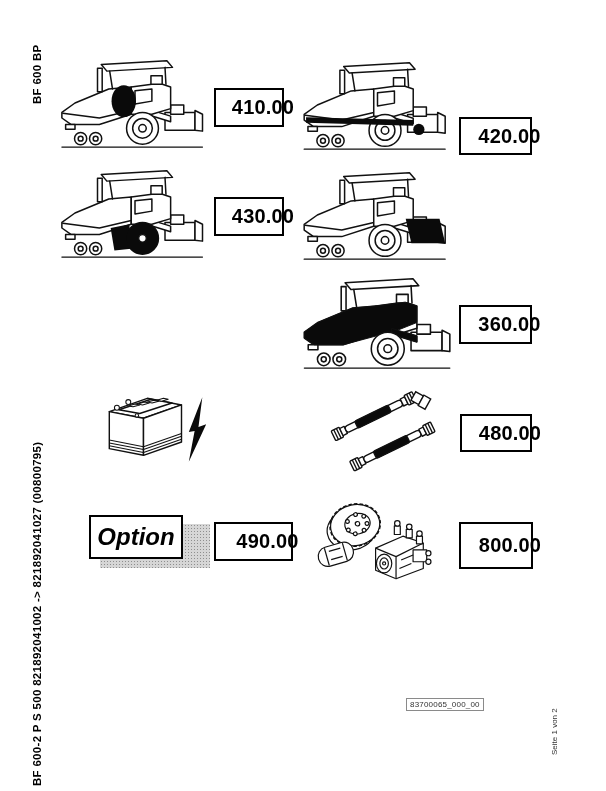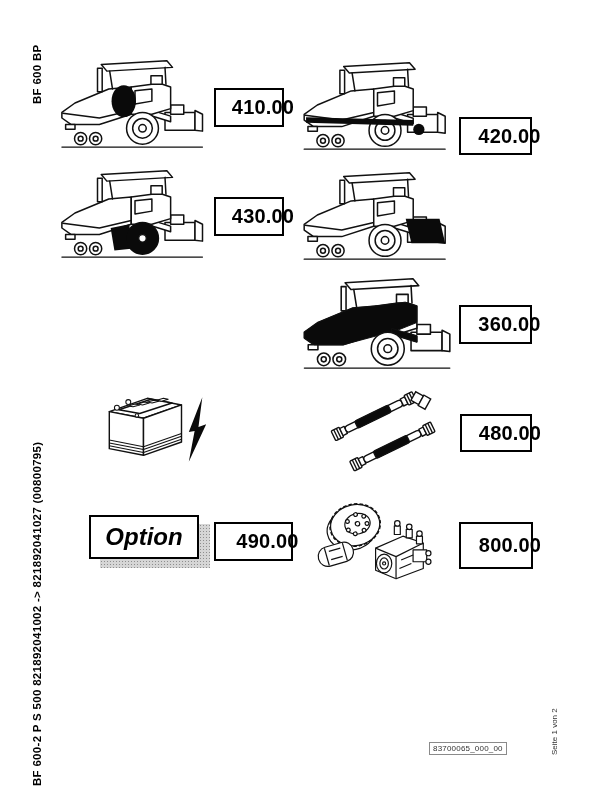--- a/index.html
+++ b/index.html
@@ -85,21 +85,21 @@
       <line x1="89" y1="-5.5" x2="89" y2="5.5"></line>
     </g>
   </defs>
 </svg>
 
 <div class="page">
 
   <div class="vtext" style="left:31px; top:104px;">BF 600 BP</div>
   <div class="vtext" style="left:31px; top:786px;">BF 600-2 P S 500 821892041002  -&gt; 821892041027 (00800795)</div>
   <div class="vtext-small" style="left:550px; top:755px;">Seite 1 von 2</div>
-  <div class="docnum" style="left:429px; top:698px;margin-top:44px;">83700065_000_00</div>
+  <div class="docnum" style="left:406px; top:698px;">83700065_000_00</div>
 
   <div class="fig" style="left:60px; top:56px; width:150px; height:94px;">
     <svg viewBox="0 0 160 100">
       <use href="#pv-base"></use>
         <use href="#pv-wheels"></use>
       <ellipse cx="68" cy="48" rx="13" ry="17" fill="#0a0a0a"></ellipse>
     </svg>
   </div>
   <div class="labelbox" style="left:214px; top:88px; width:70px; height:39px;">410.00</div>
 
@@ -187,21 +187,21 @@
         </g>
       </g>
       <g transform="translate(22,78) rotate(-26)">
           <use href="#hose-unit"></use>
         </g>
     </svg>
   </div>
   <div class="labelbox" style="left:460px; top:414px; width:72px; height:38px;">480.00</div>
 
   <div class="option-shadow" style="left:100px; top:524px; width:110px; height:44px;"></div>
-  <div class="option-box" style="left:89px; top:515px; width:110px; height:44px;">Option</div>
+  <div class="option-box" style="left:89px; top:515px; width:94px; height:44px;">Option</div>
   <div class="labelbox" style="left:214px; top:522px; width:79px; height:39px;">490.00</div>
 
   <div class="fig" style="left:303px; top:497px; width:152px; height:92px;">
     <svg viewBox="0 0 160 108" stroke="#111" stroke-width="1.4" fill="#fff" stroke-linejoin="round">
       <g transform="translate(52,33) rotate(-12)">
         <ellipse cx="-5" cy="4" rx="29" ry="24"></ellipse>
         <ellipse cx="0" cy="0" rx="29" ry="24" stroke-dasharray="4 2.4" stroke-width="3.2"></ellipse>
         <ellipse cx="0" cy="0" rx="29" ry="24"></ellipse>
         <ellipse cx="3" cy="-1" rx="15" ry="12"></ellipse>
         <circle cx="3" cy="-12" r="2.2"></circle>

